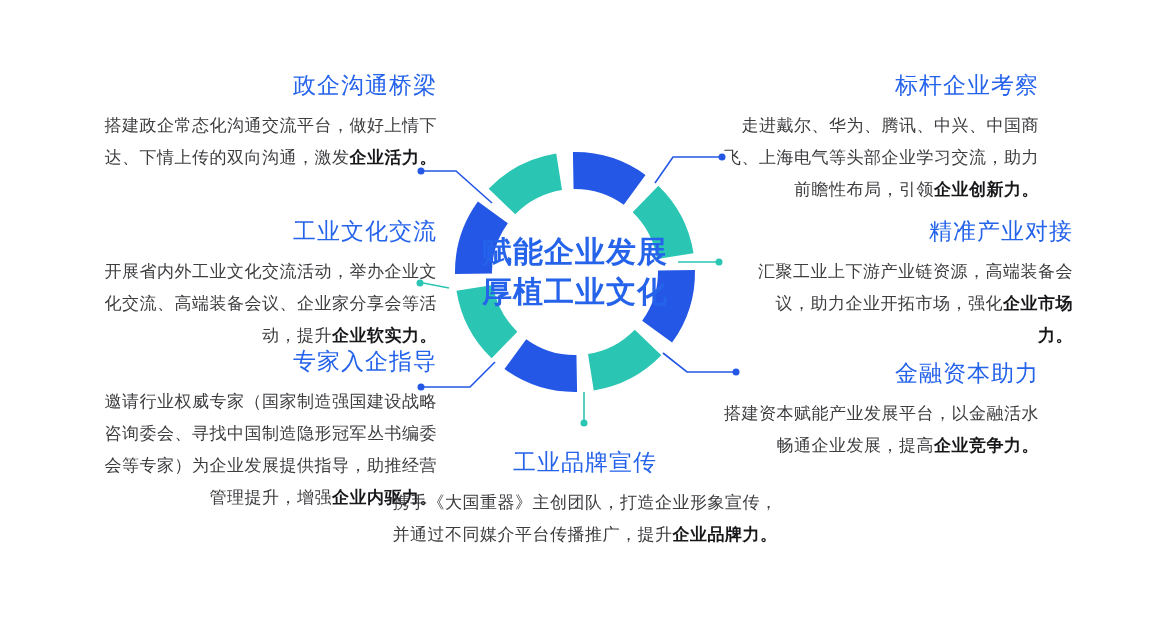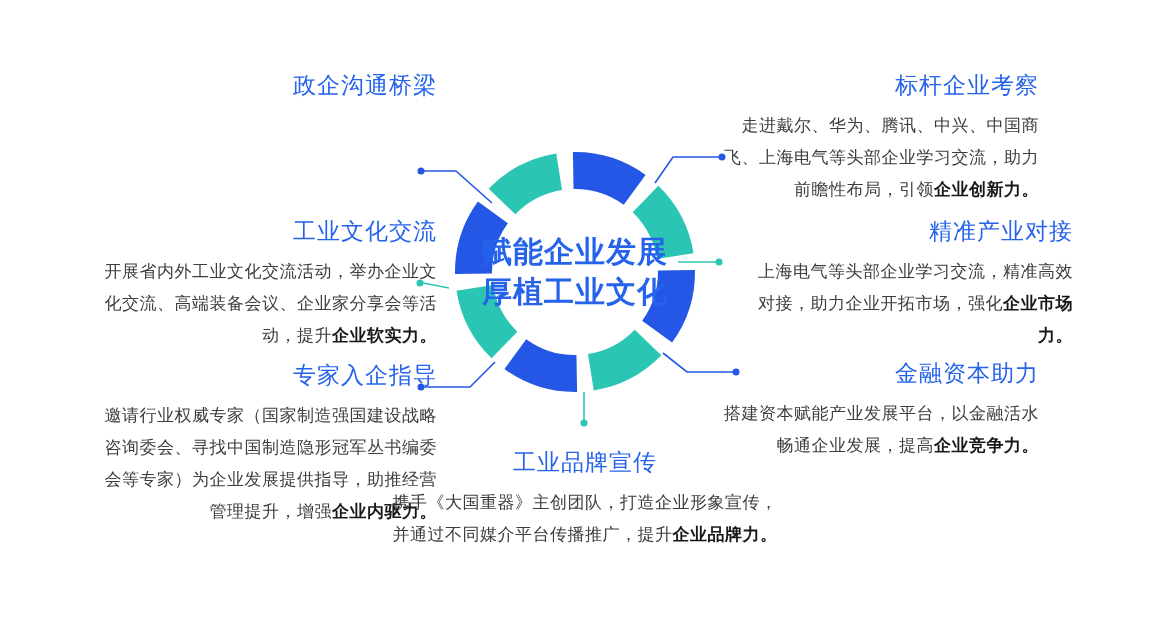--- a/index.html
+++ b/index.html
@@ -27,21 +27,21 @@
     letter-spacing:0.5px;
   }
   .sec-body b{
     font-weight:700;
     color:var(--emphasis-color,#17171A);
   }
   .left-col{left:95px;width:342px;text-align:right;}
   .right-col{left:707px;width:332px;text-align:right;}
   .pos-l1{top:70px;}
   .pos-l2{top:216px;}
-  .pos-l3{top:360px;}
+  .pos-l3{top:346px;}
   .pos-r1{top:70px;}
   .pos-r2{top:216px;margin-left:34px;}
   .pos-r3{top:358px;}
   .pos-b{left:385px;top:447px;width:400px;text-align:center;}
   .center-label{
     position:absolute;
     left:455px;top:232px;width:240px;
     text-align:center;
     font-size:30px;
     font-weight:800;
@@ -80,40 +80,41 @@
       <circle cx="584" cy="423" r="3.5" fill="#2BC5B4"></circle>
     </svg>
 
   <div class="center-label">
     <div>赋能企业发展</div>
     <div>厚植工业文化</div>
   </div>
 
   <div class="section left-col pos-l1">
     <h2 class="sec-title">政企沟通桥梁</h2>
+    <p class="sec-body"><span>搭建政企常态化沟通交流平台，做好上情下达、下情上传的双向沟通，激发</span><b>企业活力。</b></p>
   </div>
 
   <div class="section left-col pos-l2">
     <h2 class="sec-title">工业文化交流</h2>
     <p class="sec-body"><span>开展省内外工业文化交流活动，举办企业文化交流、高端装备会议、企业家分享会等活动，提升</span><b>企业软实力。</b></p>
   </div>
 
   <div class="section left-col pos-l3">
     <h2 class="sec-title">专家入企指导</h2>
     <p class="sec-body"><span>邀请行业权威专家（国家制造强国建设战略咨询委会、寻找中国制造隐形冠军丛书编委会等专家）为企业发展提供指导，助推经营管理提升，增强</span><b>企业内驱力。</b></p>
   </div>
 
   <div class="section right-col pos-r1">
     <h2 class="sec-title">标杆企业考察</h2>
     <p class="sec-body"><span>走进戴尔、华为、腾讯、中兴、中国商飞、上海电气等头部企业学习交流，助力前瞻性布局，引领</span><b>企业创新力。</b></p>
   </div>
 
   <div class="section right-col pos-r2">
     <h2 class="sec-title">精准产业对接</h2>
-    <p class="sec-body"><span>上海电气等头部企业学习交流，精准高效对接，助力企业开拓市场，强化</span><b>企业市场力。</b></p>
+    <p class="sec-body"><span>汇聚工业上下游产业链资源，高端装备会议，助力企业开拓市场，强化</span><b>企业市场力。</b></p>
   </div>
 
   <div class="section right-col pos-r3">
     <h2 class="sec-title">金融资本助力</h2>
     <p class="sec-body"><span>搭建资本赋能产业发展平台，以金融活水畅通企业发展，提高</span><b>企业竞争力。</b></p>
   </div>
 
   <div class="section pos-b">
     <h2 class="sec-title">工业品牌宣传</h2>
     <p class="sec-body"><span>携手《大国重器》主创团队，打造企业形象宣传，并通过不同媒介平台传播推广，提升</span><b>企业品牌力。</b></p>

